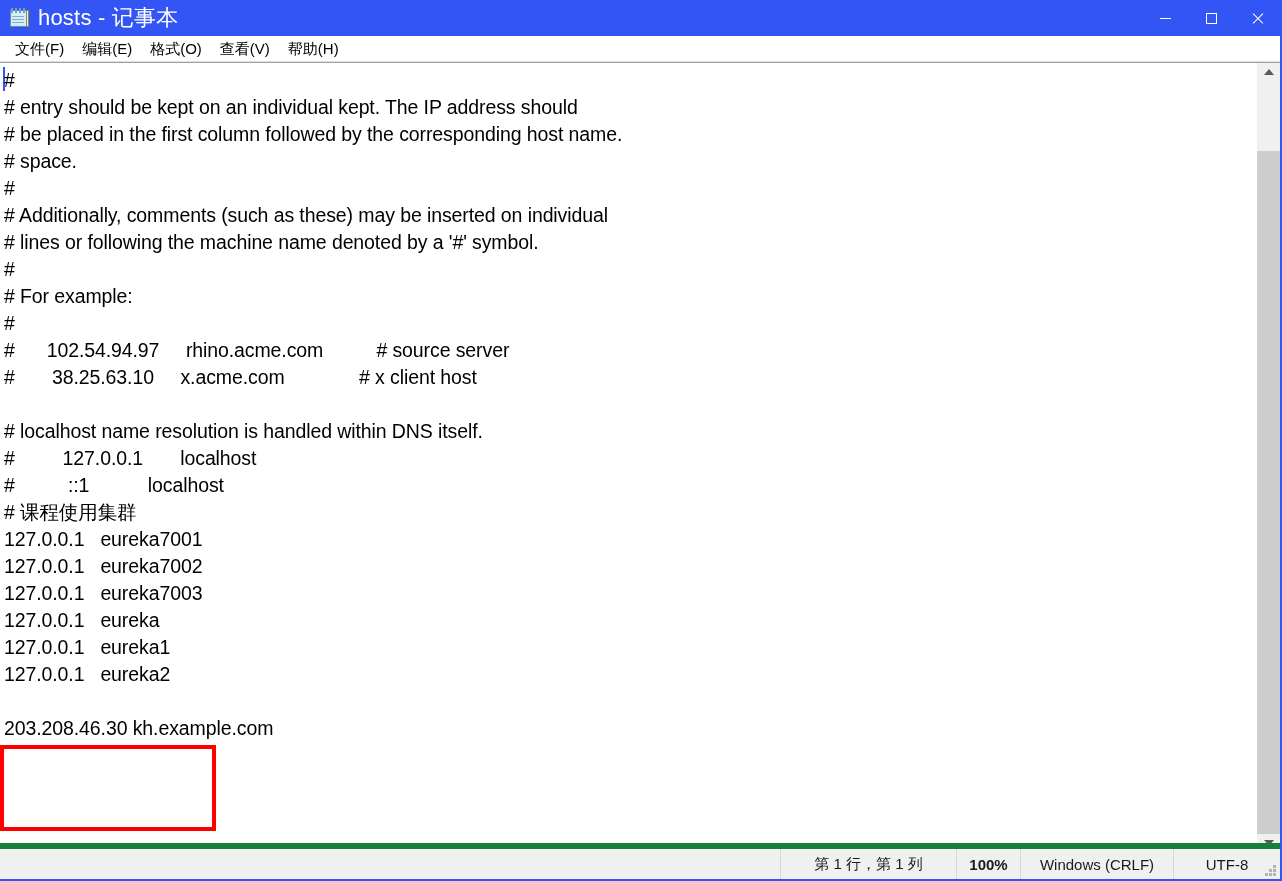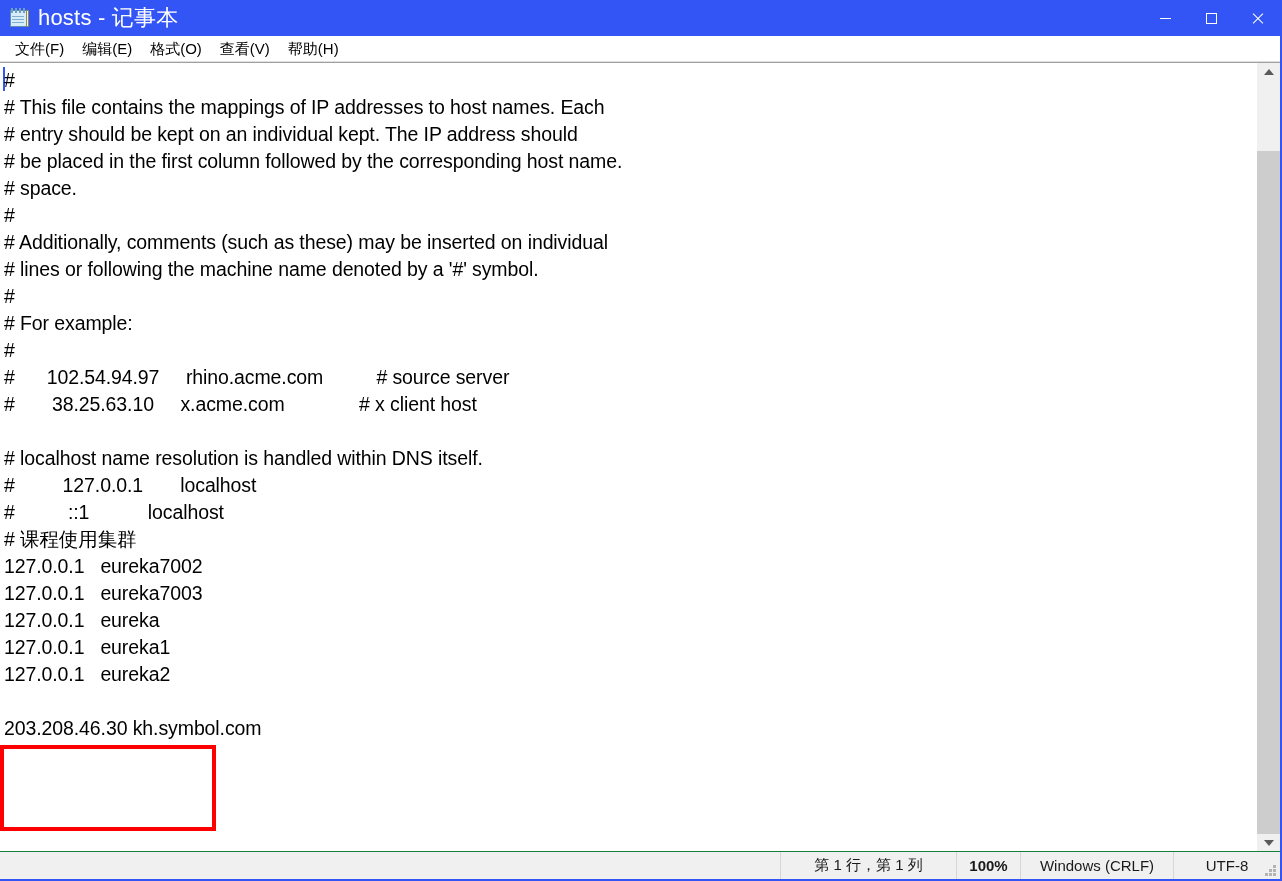--- a/index.html
+++ b/index.html
@@ -196,23 +196,23 @@
     height: 70px;
     background: #f0f0f0;
   }
 
   
   .statusbar {
     position: absolute;
     left: 0;
     right: 0;
     bottom: 0;
-    height: 28px;
+    height: 36px;
     background: #f0f0f0;
-    border-top: 1px solid #15803d;
+    border-top: 6px solid #15803d;
     display: flex;
     align-items: stretch;
     box-sizing: border-box;
   }
   .status-spacer { flex: 1 1 auto; }
   .status-cell {
     display: flex;
     align-items: center;
     justify-content: center;
     border-left: 1px solid #d6d6d6;
@@ -320,44 +320,44 @@
     <div class="menu-item">编辑(E)</div>
     <div class="menu-item">格式(O)</div>
     <div class="menu-item">查看(V)</div>
     <div class="menu-item">帮助(H)</div>
   </div>
 
   <div class="editor-wrap">
     <div class="caret"></div>
     <div class="text-area" id="text-area">
         <div class="line">#</div>
-        <div class="line"># This file contains the mappings of IP addresses to host names. Each</div>
         <div class="line"># entry should be kept on an individual kept. The IP address should</div>
         <div class="line"># be placed in the first column followed by the corresponding host name.</div>
         <div class="line"># space.</div>
         <div class="line">#</div>
         <div class="line"># Additionally, comments (such as these) may be inserted on individual</div>
         <div class="line"># lines or following the machine name denoted by a '#' symbol.</div>
         <div class="line">#</div>
         <div class="line"># For example:</div>
         <div class="line">#</div>
         <div class="line">#      102.54.94.97     rhino.acme.com          # source server</div>
         <div class="line">#       38.25.63.10     x.acme.com              # x client host</div>
         <div class="line">&nbsp;</div>
         <div class="line"># localhost name resolution is handled within DNS itself.</div>
         <div class="line">#         127.0.0.1       localhost</div>
         <div class="line">#          ::1           localhost</div>
         <div class="line"># 课程使用集群</div>
+        <div class="line">127.0.0.1   eureka7001</div>
         <div class="line">127.0.0.1   eureka7002</div>
         <div class="line">127.0.0.1   eureka7003</div>
         <div class="line">127.0.0.1   eureka</div>
         <div class="line">127.0.0.1   eureka1</div>
         <div class="line">127.0.0.1   eureka2</div>
         <div class="line">&nbsp;</div>
-        <div class="line">203.208.46.30 kh.symbol.com</div>
+        <div class="line">203.208.46.30 kh.example.com</div>
       </div>
     <div class="redbox"></div>
 
     <div class="vscroll">
       <div class="arrow up">
         <span class="chev up"></span>
       </div>
       <div class="vthumb"></div>
       <div class="arrow down">
         <span class="chev down"></span>

